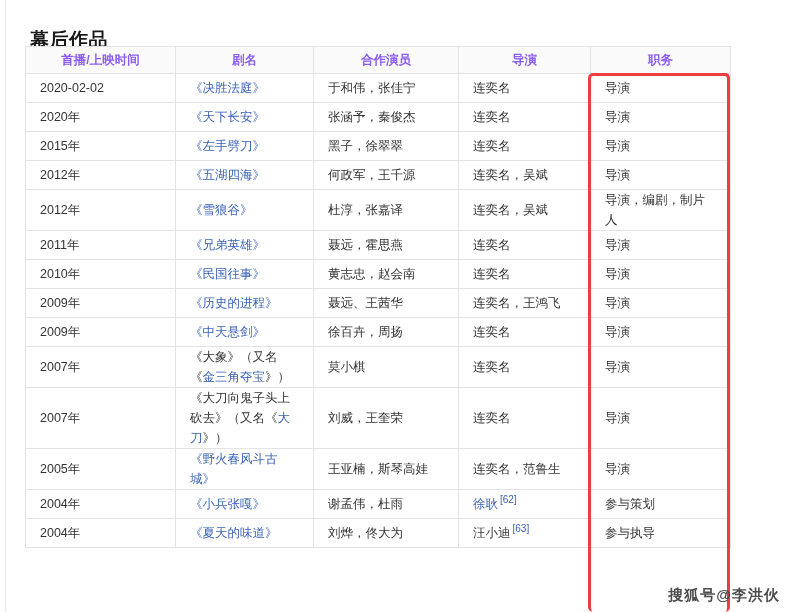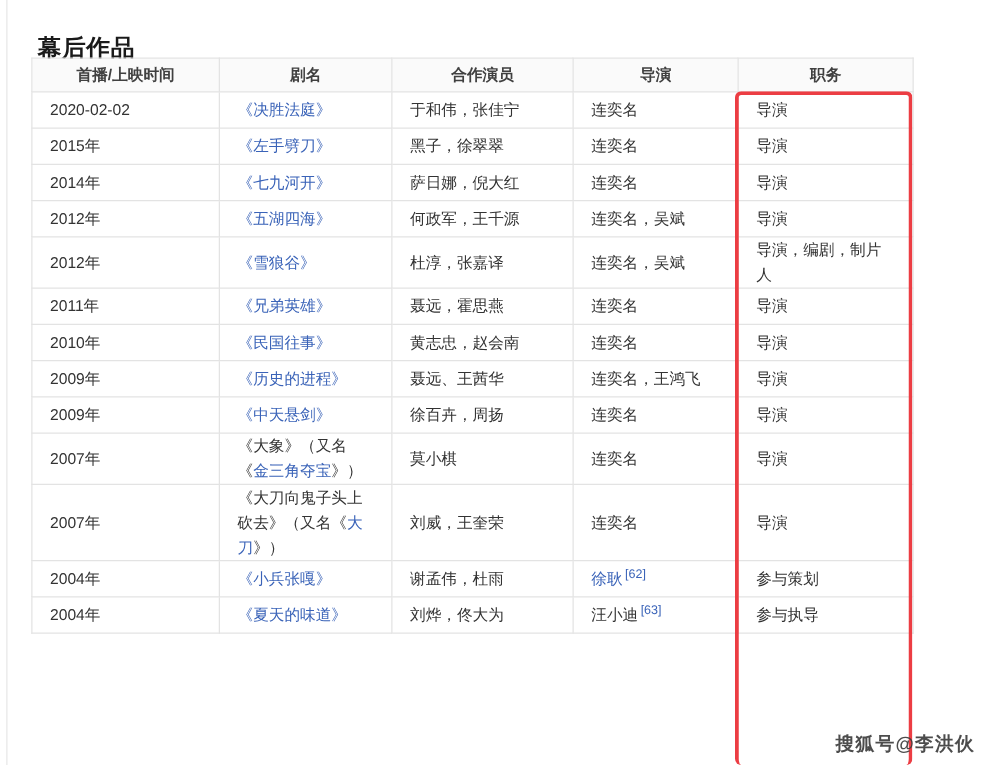--- a/index.html
+++ b/index.html
@@ -55,21 +55,21 @@
   table.credits th,
   table.credits td {
     border: 1px solid #e3e3e3;
     vertical-align: middle;
     padding: 0 14px;
     line-height: 20px;
   }
   table.credits thead th {
     background: #fafafa;
     font-weight: bold;
-    color: #404040;
+    color: #8b5cf6;
     height: 26px;
     font-size: 12.5px;
   }
   table.credits tbody td {
     text-align: left;
     color: #333;
     height: 28px;
     background: #ffffff;
   }
   
@@ -154,30 +154,30 @@
       </thead>
       <tbody id="credits-body">
           <tr>
             <td class="">2020-02-02</td>
             <td class="title-cell"><span class="lnk">《决胜法庭》</span></td>
             <td class="">于和伟，张佳宁</td>
             <td class=""><span>连奕名</span></td>
             <td class="">导演</td>
           </tr>
           <tr>
+            <td class="">2020年</td>
+            <td class="title-cell"><span class="lnk">《天下长安》</span></td>
+            <td class="">张涵予，秦俊杰</td>
+            <td class=""><span>连奕名</span></td>
+            <td class="">导演</td>
+          </tr>
+          <tr>
             <td class="">2015年</td>
             <td class="title-cell"><span class="lnk">《左手劈刀》</span></td>
             <td class="">黑子，徐翠翠</td>
-            <td class=""><span>连奕名</span></td>
-            <td class="">导演</td>
-          </tr>
-          <tr>
-            <td class="">2014年</td>
-            <td class="title-cell"><span class="lnk">《七九河开》</span></td>
-            <td class="">萨日娜，倪大红</td>
             <td class=""><span>连奕名</span></td>
             <td class="">导演</td>
           </tr>
           <tr>
             <td class="">2012年</td>
             <td class="title-cell"><span class="lnk">《五湖四海》</span></td>
             <td class="">何政军，王千源</td>
             <td class=""><span>连奕名，吴斌</span></td>
             <td class="">导演</td>
           </tr>
@@ -224,20 +224,27 @@
             <td class="tall">导演</td>
           </tr>
           <tr>
             <td class="taller">2007年</td>
             <td class="title-cell taller"><span>《大刀向鬼子头上砍去》（又名《</span><span class="lnk">大刀</span><span>》）</span></td>
             <td class="taller">刘威，王奎荣</td>
             <td class="taller"><span>连奕名</span></td>
             <td class="taller">导演</td>
           </tr>
           <tr>
+            <td class="">2005年</td>
+            <td class="title-cell"><span class="lnk">《野火春风斗古城》</span></td>
+            <td class="">王亚楠，斯琴高娃</td>
+            <td class=""><span>连奕名，范鲁生</span></td>
+            <td class="">导演</td>
+          </tr>
+          <tr>
             <td class="">2004年</td>
             <td class="title-cell"><span class="lnk">《小兵张嘎》</span></td>
             <td class="">谢孟伟，杜雨</td>
             <td class=""><span class="lnk">徐耿</span><sup class="ref">[62]</sup></td>
             <td class="">参与策划</td>
           </tr>
           <tr>
             <td class="">2004年</td>
             <td class="title-cell"><span class="lnk">《夏天的味道》</span></td>
             <td class="">刘烨，佟大为</td>

